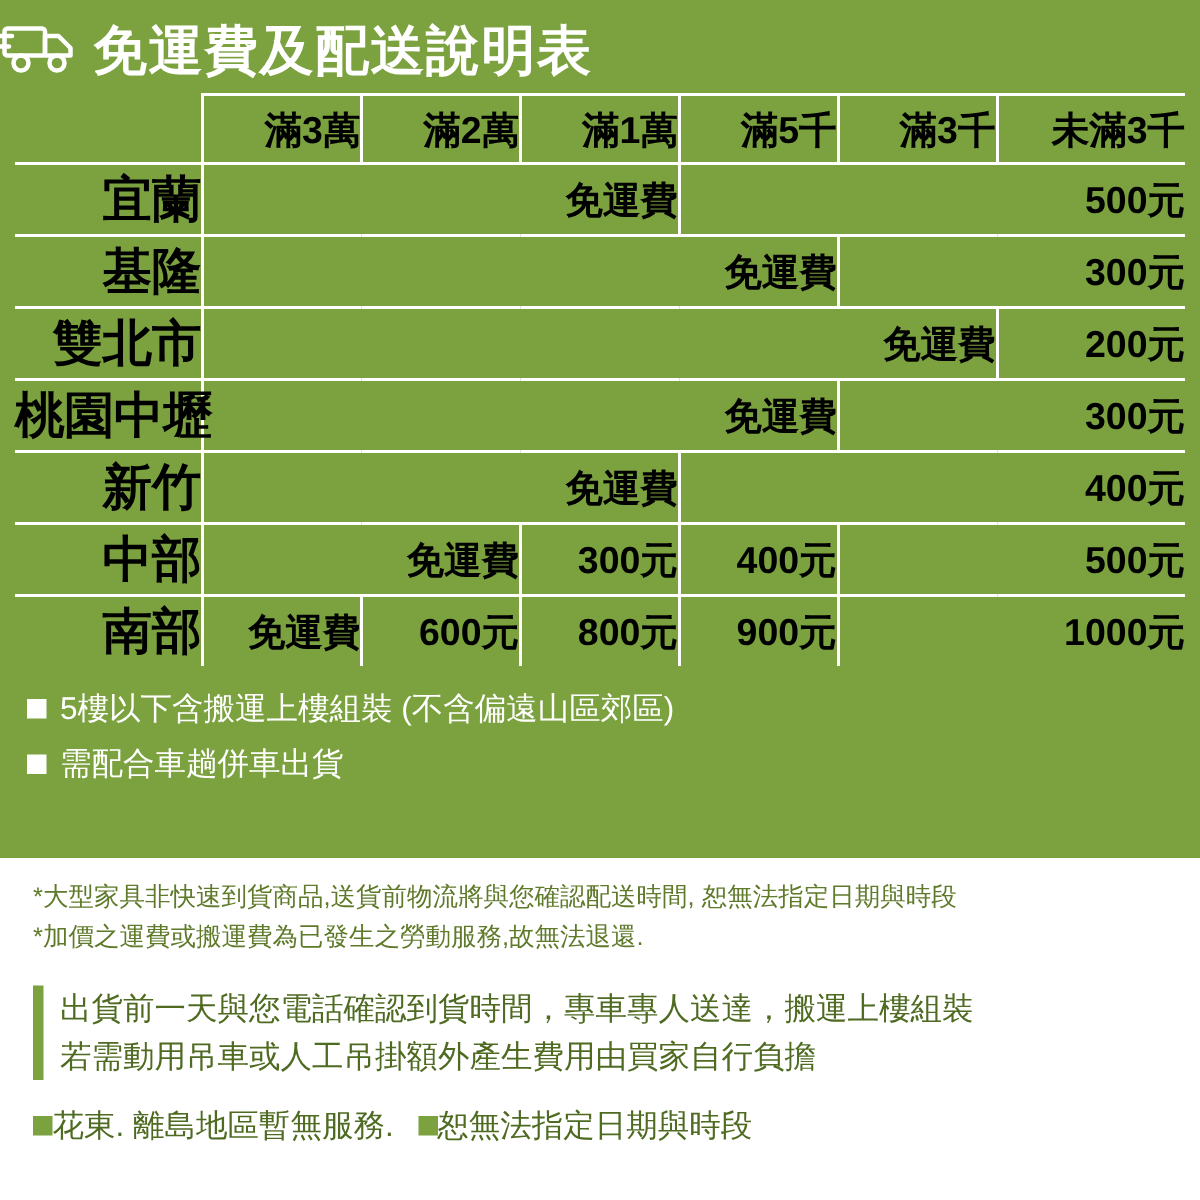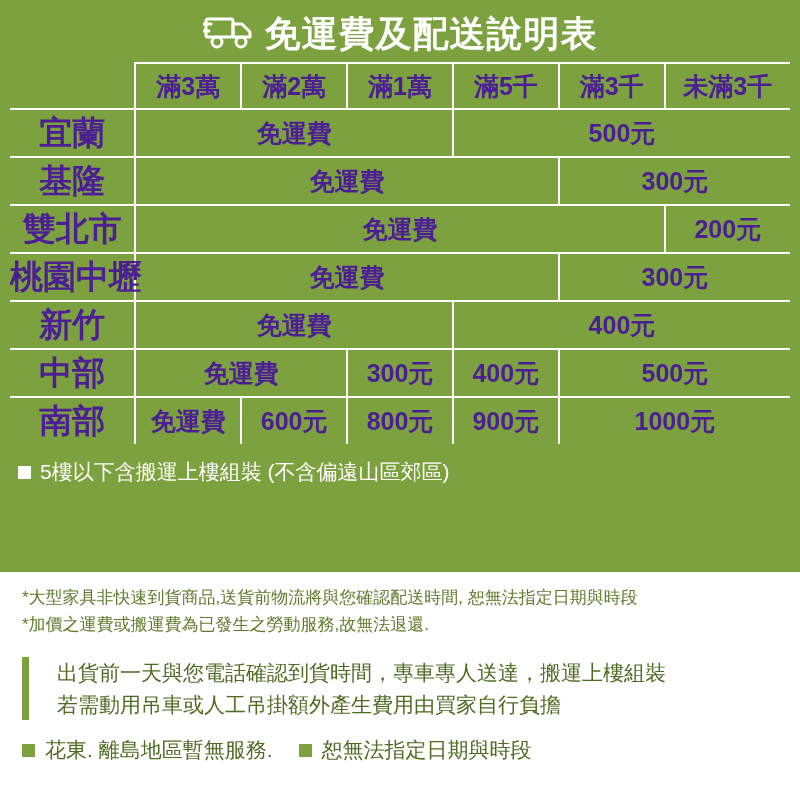--- a/index.html
+++ b/index.html
@@ -18,21 +18,20 @@
     position: relative;
     width: 800px;
     height: 800px;
     box-sizing: border-box;
   }
 
   
   .title-row {
     display: flex;
     align-items: center;
-    justify-content: center;
     gap: 10px;
     height: 62px;
     padding-top: 6px;
     box-sizing: border-box;
   }
   .truck-icon {
     display: block;
   }
   .title-text {
     font-size: 36px;
@@ -47,22 +46,22 @@
     padding: 0 10px;
     box-sizing: border-box;
   }
   table.ship {
     width: 780px;
     border-collapse: collapse;
     table-layout: fixed;
   }
   table.ship td, table.ship th {
     border: 2px solid #ffffff;
-    text-align: center;
-    color: #4c1d95;
+    text-align: right;
+    color: #000000;
     font-weight: bold;
     padding: 0;
     height: 46px;
     font-size: 25px;
     white-space: nowrap;
   }
   table.ship tr.head td {
     height: 44px;
     font-size: 25px;
   }
@@ -121,37 +120,36 @@
   .fine {
     color: #5f7a2a;
     font-size: 17px;
     line-height: 1.45;
     margin: 0 0 2px 0;
   }
   .fine2 { margin-bottom: 20px; }
 
   .bar-block {
     display: flex;
-    gap: 28px;
+    gap: 11px;
   }
   .vbar {
     width: 7px;
     background: #7ba23f;
     flex: 0 0 auto;
   }
   .bar-lines {
     color: #4f6b22;
     font-size: 21px;
     line-height: 1.5;
   }
 
   .bottom-row {
     display: flex;
     align-items: center;
-    gap: 10px;
     margin-top: 16px;
     color: #4f6b22;
     font-size: 21px;
   }
   .sq-green {
     width: 13px;
     height: 13px;
     background: #7ba23f;
     flex: 0 0 auto;
   }
@@ -246,20 +244,24 @@
         </tr>
       </tbody>
     </table>
   </div>
 
   <div class="notes">
     <div class="note-line">
       <span class="sq"></span>
       <span class="note-text">5樓以下含搬運上樓組裝 (不含偏遠山區郊區)</span>
     </div>
+    <div class="note-line">
+      <span class="sq"></span>
+      <span class="note-text">需配合車趟併車出貨</span>
+    </div>
   </div>
 
   <div class="lower">
     <p class="fine">*大型家具非快速到貨商品,送貨前物流將與您確認配送時間, 恕無法指定日期與時段</p>
     <p class="fine fine2">*加價之運費或搬運費為已發生之勞動服務,故無法退還.</p>
 
     <div class="bar-block">
       <div class="vbar"></div>
       <div class="bar-lines">
         <div>出貨前一天與您電話確認到貨時間，專車專人送達，搬運上樓組裝</div>

